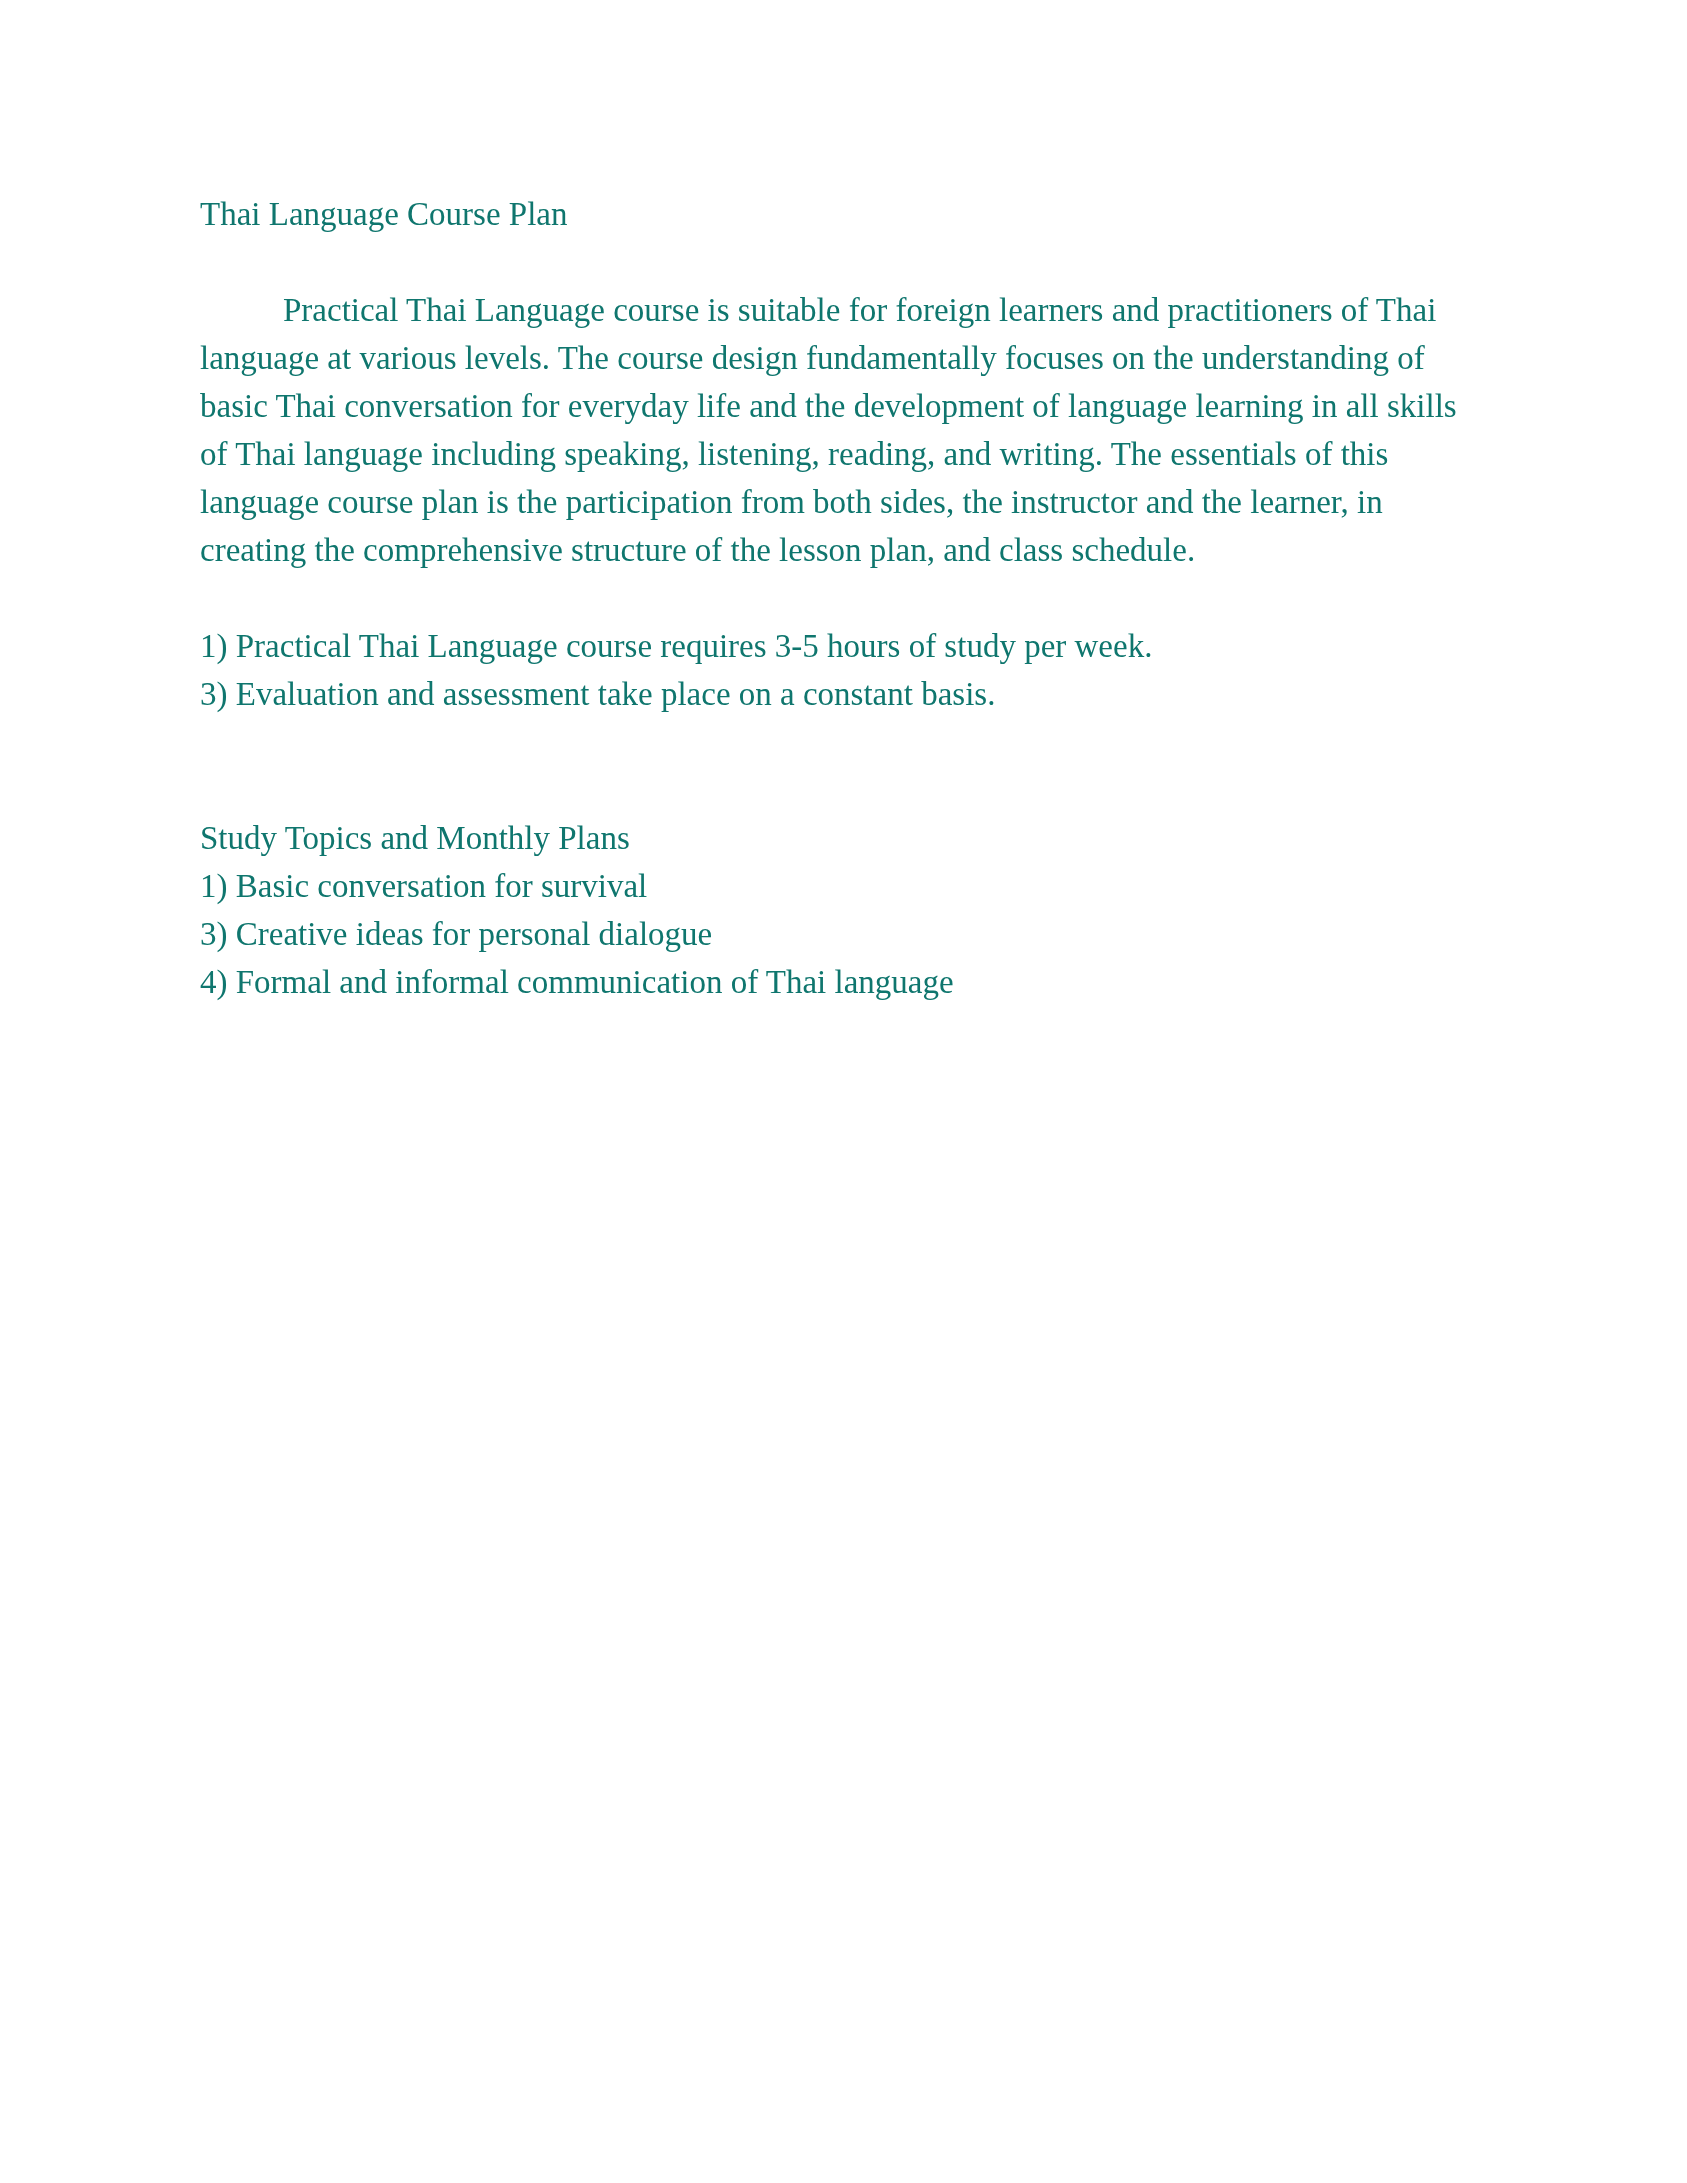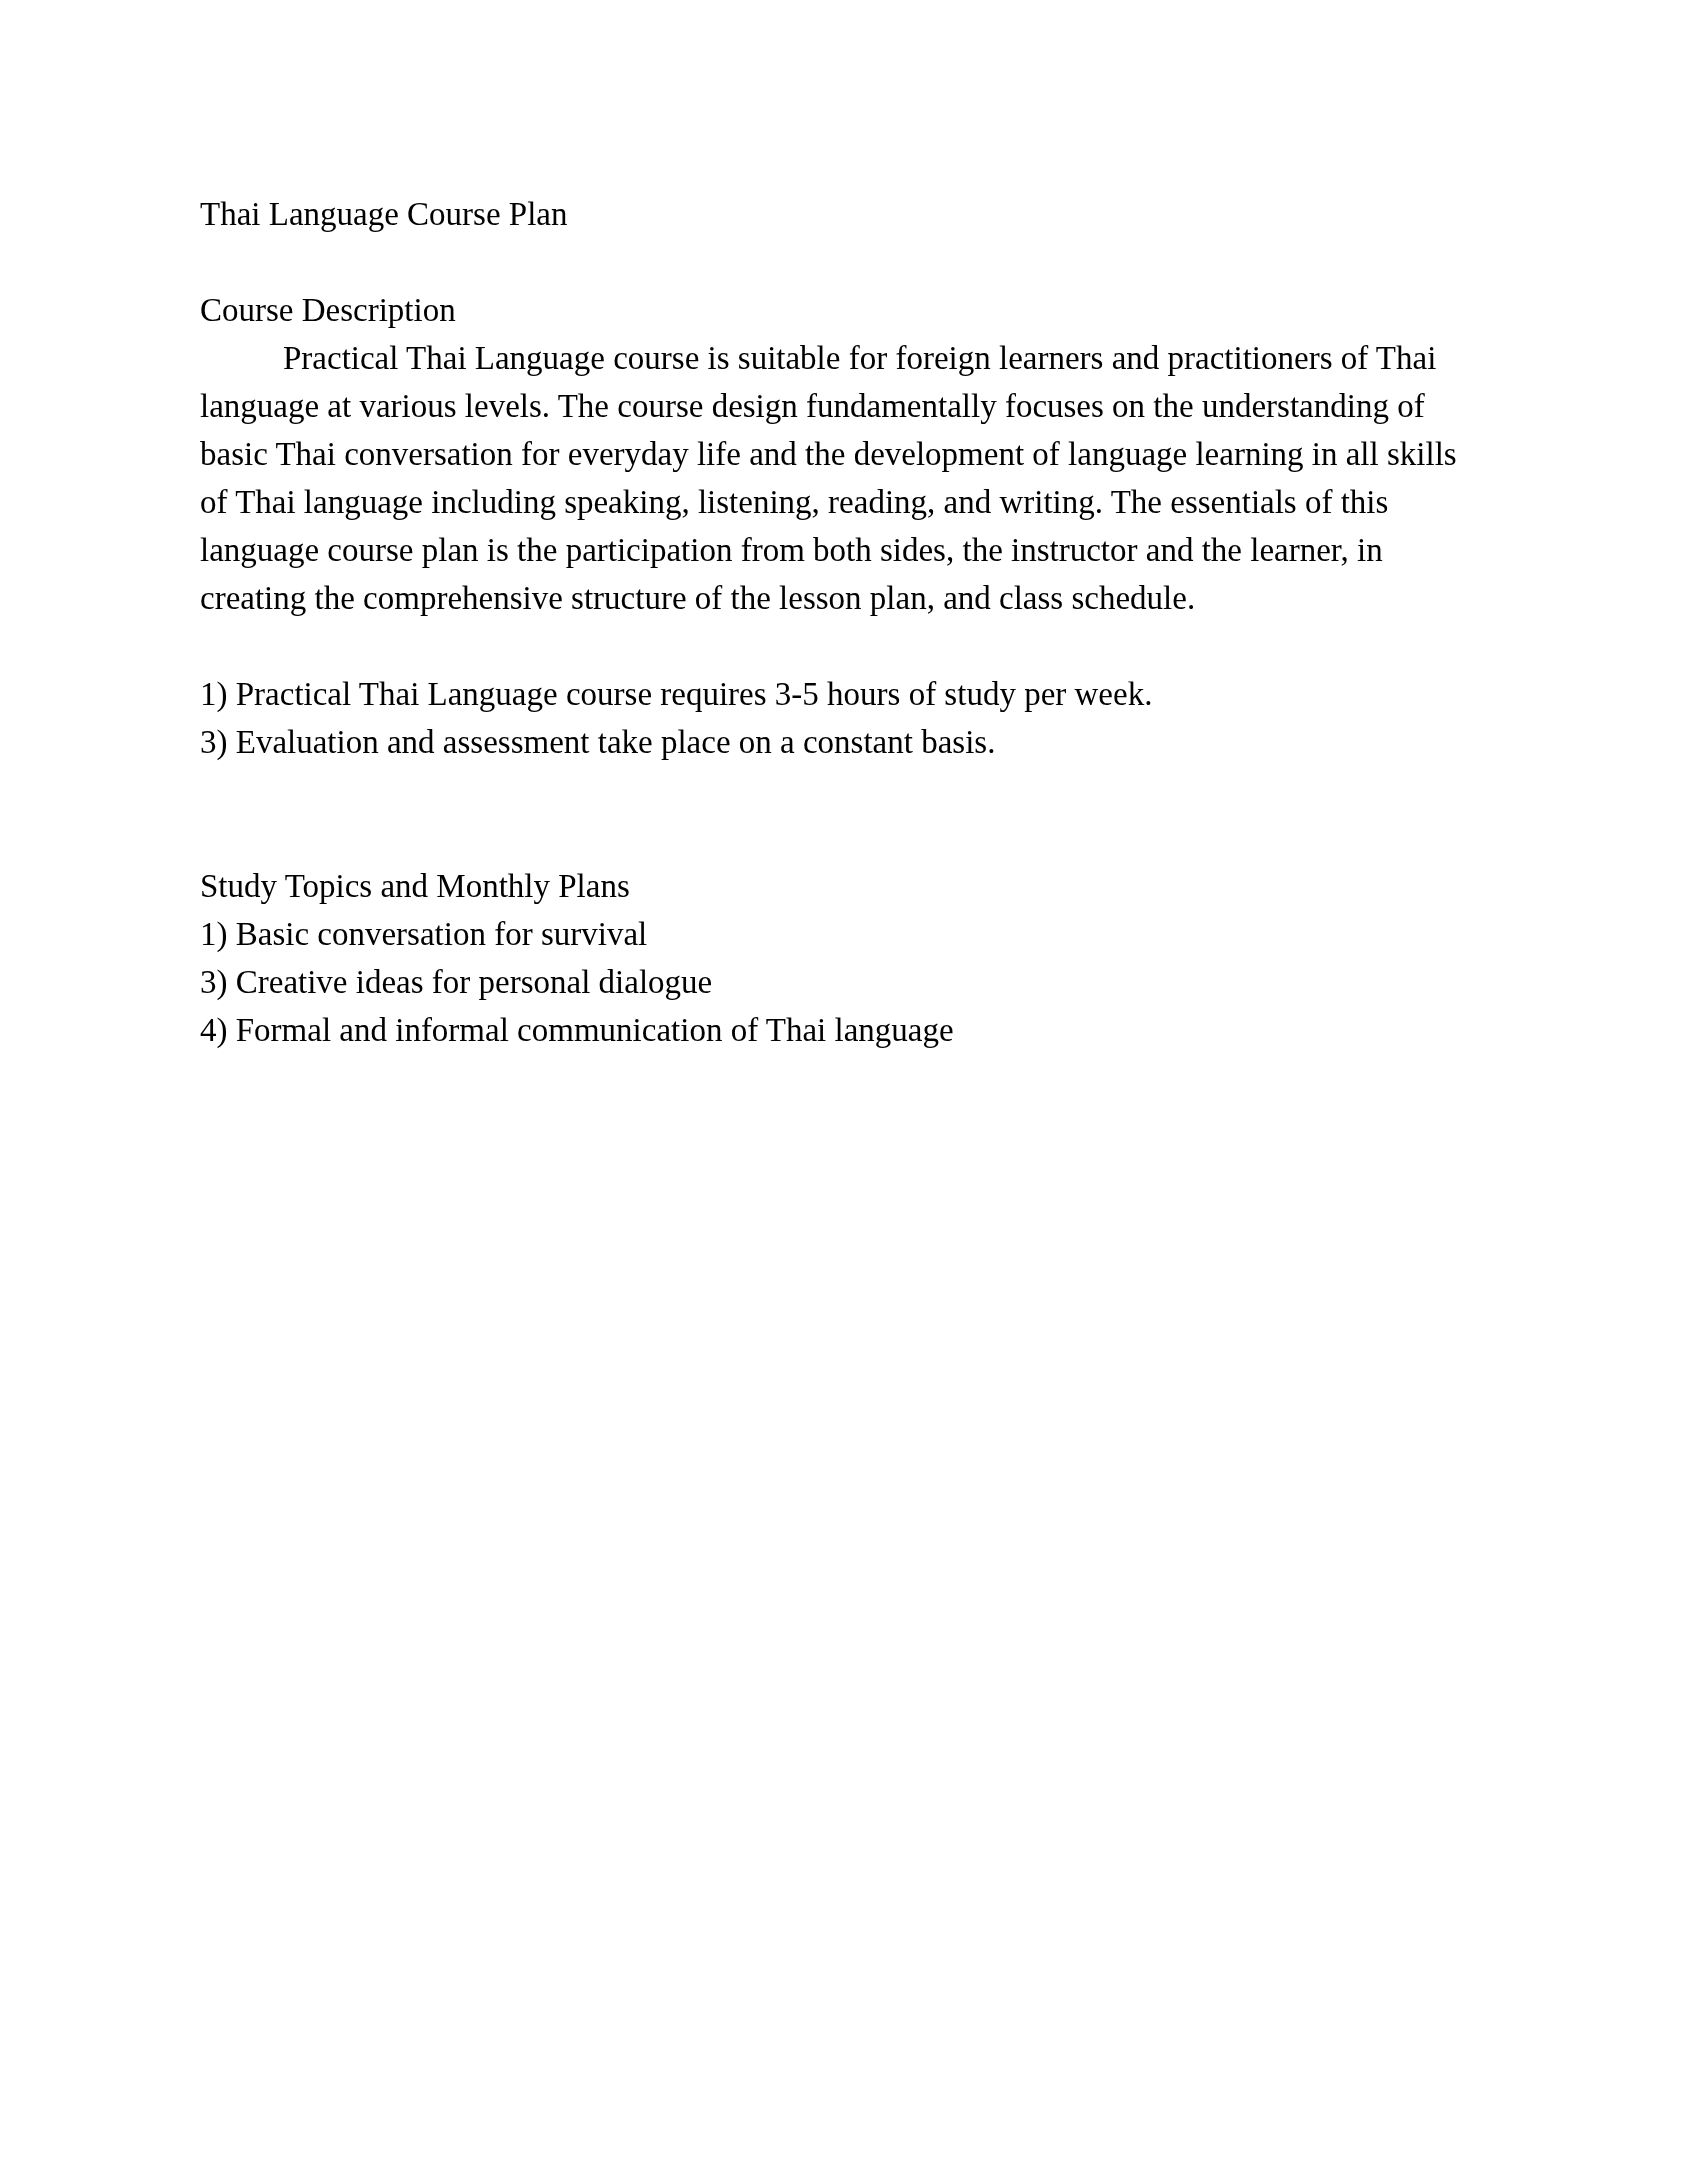--- a/index.html
+++ b/index.html
@@ -10,21 +10,21 @@
   body {
     width: 1687px;
     height: 2183px;
     position: relative;
   }
   .page {
     box-sizing: border-box;
     width: 1687px;
     height: 2183px;
     background: #ffffff;
-    color: #000000;
+    color: #0f766e;
     padding: 190px 198px 0 200px;
     font-family: "Liberation Serif", serif;
     font-size: 33px;
     line-height: 48px;
   }
   .page h1, .page h2, .page p, .page div {
     margin: 0;
     padding: 0;
     font-size: 33px;
     line-height: 48px;
@@ -37,21 +37,20 @@
 </style>
 </head>
 <body>
 
 <div class="page">
 
   <h1 class="bold">Thai Language Course Plan</h1>
 
   <div class="blank"></div>
 
-  <h2 class="bold">Course Description</h2>
   <p class="indent">Practical Thai Language course is suitable for foreign learners and practitioners of Thai language at various levels. The course design fundamentally focuses on the understanding of basic Thai conversation for everyday life and the development of language learning in all skills of Thai language including speaking, listening, reading, and writing. The essentials of this language course plan is the participation from both sides, the instructor and the learner, in creating the comprehensive structure of the lesson plan, and class schedule.</p>
 
   <div class="blank"></div>
 
   <p>1) Practical Thai Language course requires 3-5 hours of study per week.</p>
   <p>3) Evaluation and assessment take place on a constant basis.</p>
 
   <div class="blank2"></div>
 
   <h2 class="bold">Study Topics and Monthly Plans</h2>

